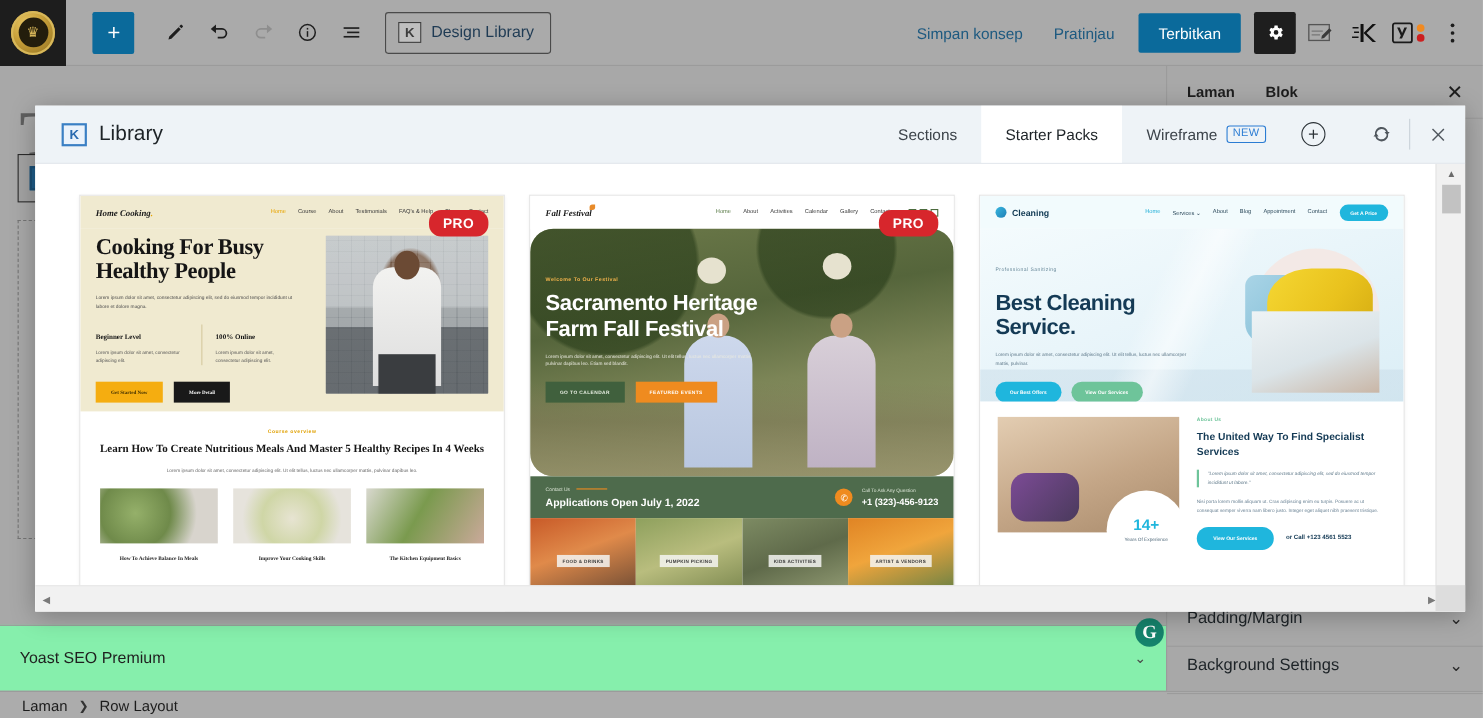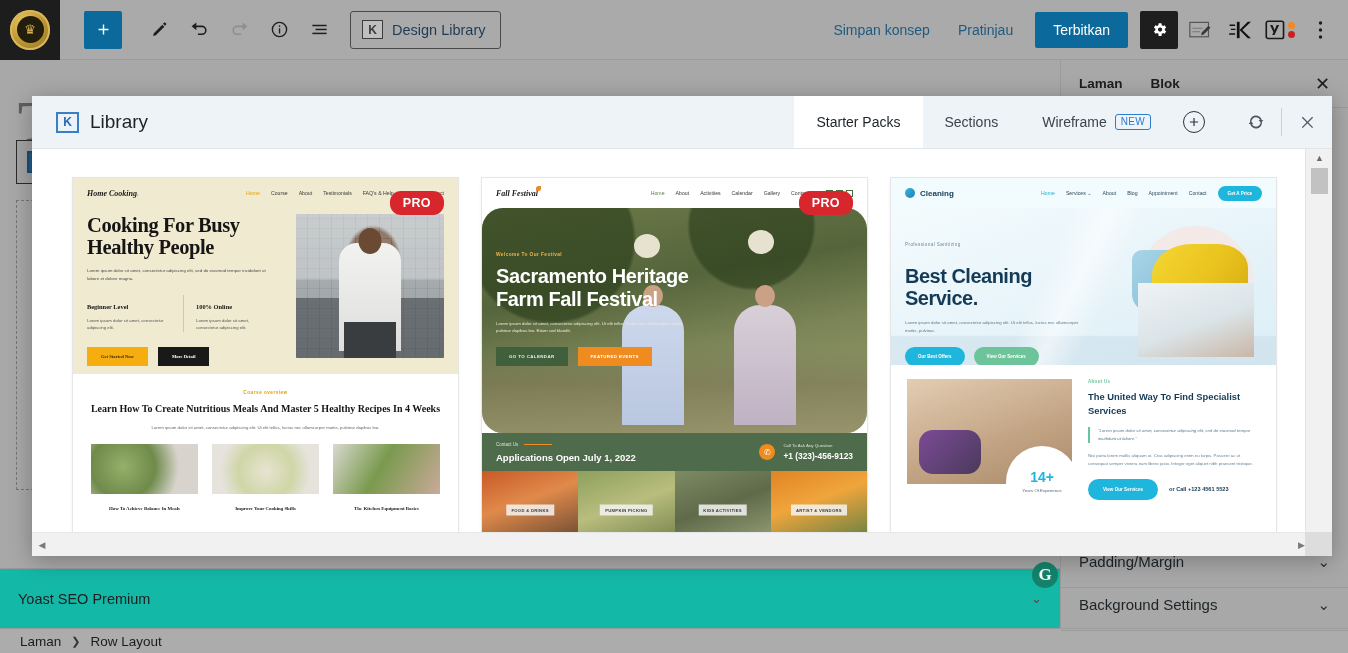--- a/index.html
+++ b/index.html
@@ -90,21 +90,21 @@
     border: 1px solid #2b2b2b; background: #a3a3a3;
     display: flex; align-items: center; padding-left: 10px;
   }
   .cbt-icon { width: 22px; height: 22px; border: 2px solid #1a4e74; background:#1e5c88; }
   .canvas-placeholder {
     position: absolute; left: 16px; top: 140px; width: 360px; height: 290px;
     border: 1px dashed #757575;
   }
   .editor-bottom-bar {
     position: absolute; top: 568px; left: 0; width: 1060px; height: 60px;
-    background: #14b8a6; border-top: 1px solid #999;
+    background: #86efac; border-top: 1px solid #999;
     display: flex; align-items: center; padding: 0 18px;
   }
   .editor-bottom-bar .ebb-title { font-size: 14.5px; color: #1f1f1f; }
   .ebb-chevron { margin-left: auto; color: #4a4a4a; font-size: 13px; }
   .breadcrumb-bar {
     position: absolute; top: 628px; left: 0; width: 1348px; height: 25px;
     background: #acacac; border-top: 1px solid #9a9a9a;
     display: flex; align-items: center; gap: 10px; padding-left: 20px;
     font-size: 13.5px; color: #1c1c1c;
   }
@@ -540,25 +540,25 @@
 
 <div class="modal">
 
   <div class="modal-header">
     <div class="m-brand">
       <span class="m-brand-icon">K</span>
       <span class="m-brand-text">Library</span>
     </div>
 
     <div class="m-tabs">
+      <div class="m-tab">
+        <span>Sections</span>
+      </div>
       <div class="m-tab active">
         <span>Starter Packs</span>
-      </div>
-      <div class="m-tab">
-        <span>Sections</span>
       </div>
       <div class="m-tab">
         <span>Wireframe</span>
         <span class="badge-new">NEW</span>
       </div>
       <div class="m-plus">
         <svg width="14" height="14" viewBox="0 0 24 24" aria-hidden="true">
             <path d="M11 5h2v6h6v2h-6v6h-2v-6H5v-2h6z" fill="currentColor"></path>
           </svg>
       </div>

